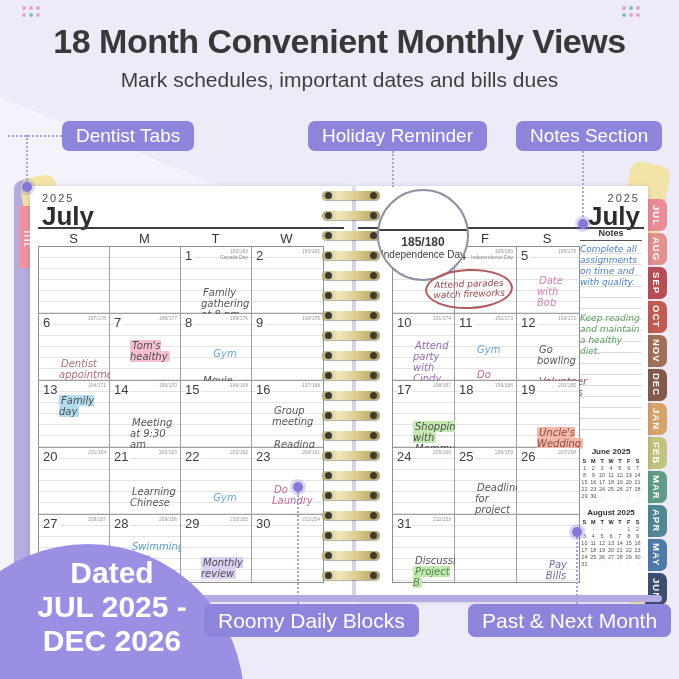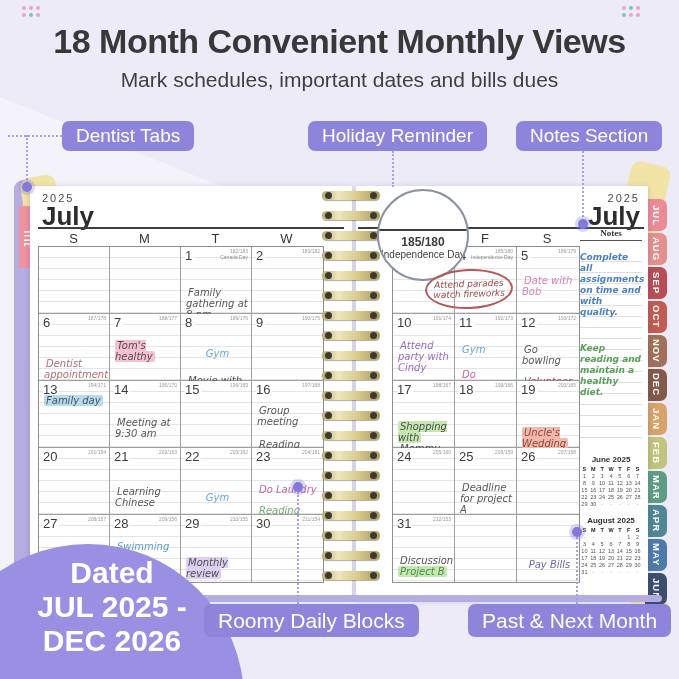--- a/index.html
+++ b/index.html
@@ -39,30 +39,30 @@
   .dow{position:absolute;display:flex;font-size:13px;color:#333;}
   .dow span{flex:1;text-align:center;}
   .grid{position:absolute;display:grid;border:1px solid #8f8f8f;background:#fff;z-index:1;}
   .cell{position:relative;border-right:1px solid #a0a0a0;border-bottom:1px solid #a0a0a0;
         background:repeating-linear-gradient(to bottom,#ffffff 0 10px,#e4e4e4 10px 11px);}
   .cell.last-col{border-right:none;}
   .cell.last-row{border-bottom:none;}
   .num{position:absolute;left:4px;top:1px;font-size:13px;color:#3d3d3d;background:#fff;padding-right:2px;}
   .aux{position:absolute;right:3px;top:2px;font-size:5px;line-height:5px;color:#9a9a9a;text-align:right;}
   .hol{position:absolute;right:3px;top:8px;font-size:5px;line-height:5px;color:#8a8a8a;text-align:right;}
-  .entries{position:absolute;left:5px;right:2px;top:14px;}
+  .entries{position:absolute;left:20px;right:2px;top:14px;}
   .entry{font-size:10px;line-height:11px;font-style:italic;font-family:"DejaVu Sans",sans-serif;
          display:block;}
   .entry em{font-style:italic;padding:0 2px;border-radius:2px;}
   
   #notes-col{position:absolute;left:224px;top:42px;width:62px;}
   #notes-title{font-size:9px;font-weight:bold;color:#333;text-align:center;border-bottom:1px solid #555;
-               padding-bottom:2px;font-family:Liberation Serif, serif;}
-  #notes-body{margin-top:10px;height:196px;
-     background:repeating-linear-gradient(to bottom,#ffffff 0 10px,#dedede 10px 11px);font-weight:bold;}
+               padding-bottom:2px;}
+  #notes-body{margin-top:2px;height:196px;
+     background:repeating-linear-gradient(to bottom,#ffffff 0 10px,#dedede 10px 11px);}
   .note{font-size:9px;line-height:11px;font-style:italic;font-family:"DejaVu Sans",sans-serif;
         padding-top:1px;}
   .note+.note{margin-top:24px;}
   .mini{margin-top:8px;}
   .mini-title{font-size:8px;font-weight:bold;color:#2f2f2f;text-align:center;}
   .mini-grid{display:grid;grid-template-columns:repeat(7,1fr);font-size:5.5px;line-height:7px;
              color:#555;text-align:center;margin-top:2px;}
   .mini-grid b{color:#222;font-weight:bold;}
   
   #spiral{position:absolute;left:322px;top:191px;z-index:5;}

